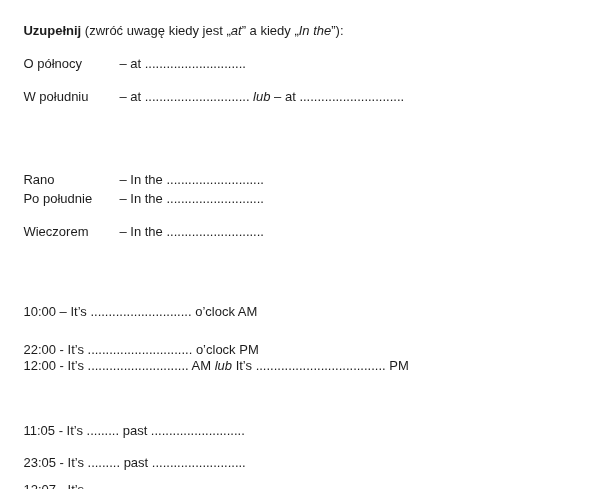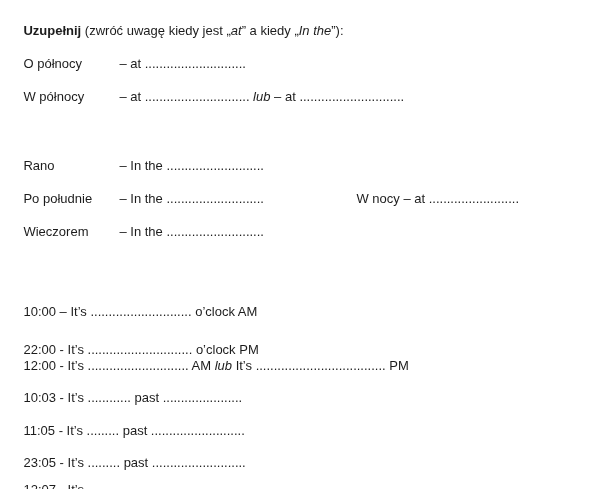--- a/index.html
+++ b/index.html
@@ -41,54 +41,48 @@
 
   <div class="row" style="top:7px">
     <span class="b">Uzupełnij</span><span> (zwróć uwagę kiedy jest „</span><span class="i">at</span><span>” a kiedy „</span><span class="i">In the</span><span>”):</span>
   </div>
 
   <div class="row" style="top:40px">
     <span class="label">O północy</span><span>– at ............................</span>
   </div>
 
   <div class="row" style="top:73px">
-    <span class="label">W północy</span><span>– at ............................. </span><span class="i">lub</span><span> – at .............................</span>
+    <span class="label">W południu</span><span>– at ............................. </span><span class="i">lub</span><span> – at .............................</span>
   </div>
 
-  <div class="row" style="top:142px">
+  <div class="row" style="top:156px">
     <span class="label">Rano</span><span>– In the ...........................</span>
   </div>
 
   <div class="row" style="top:175px">
     <span class="label">Po południe</span><span>– In the ...........................</span>
   </div>
 
-  <div class="night">
-    <span>W nocy – at .........................</span>
-  </div>
 
   <div class="row" style="top:208px">
     <span class="label">Wieczorem</span><span>– In the ...........................</span>
   </div>
 
   <div class="row" style="top:288px">
     <span>10:00 – It’s ............................ o’clock AM</span>
   </div>
 
   <div class="row" style="top:326px">
     <span>22:00 - It’s ............................. o’clock PM</span>
   </div>
 
   <div class="row" style="top:342px">
     <span>12:00 - It’s ............................ AM </span><span class="i">lub</span><span> It’s .................................... PM</span>
   </div>
 
-  <div class="row" style="top:374px">
-    <span>10:03 - It’s ............ past ......................</span>
-  </div>
 
   <div class="row" style="top:407px">
     <span>11:05 - It’s ......... past ..........................</span>
   </div>
 
   <div class="row" style="top:439px">
     <span>23:05 - It’s ......... past ..........................</span>
   </div>
 
   <div class="row" style="top:466px">

